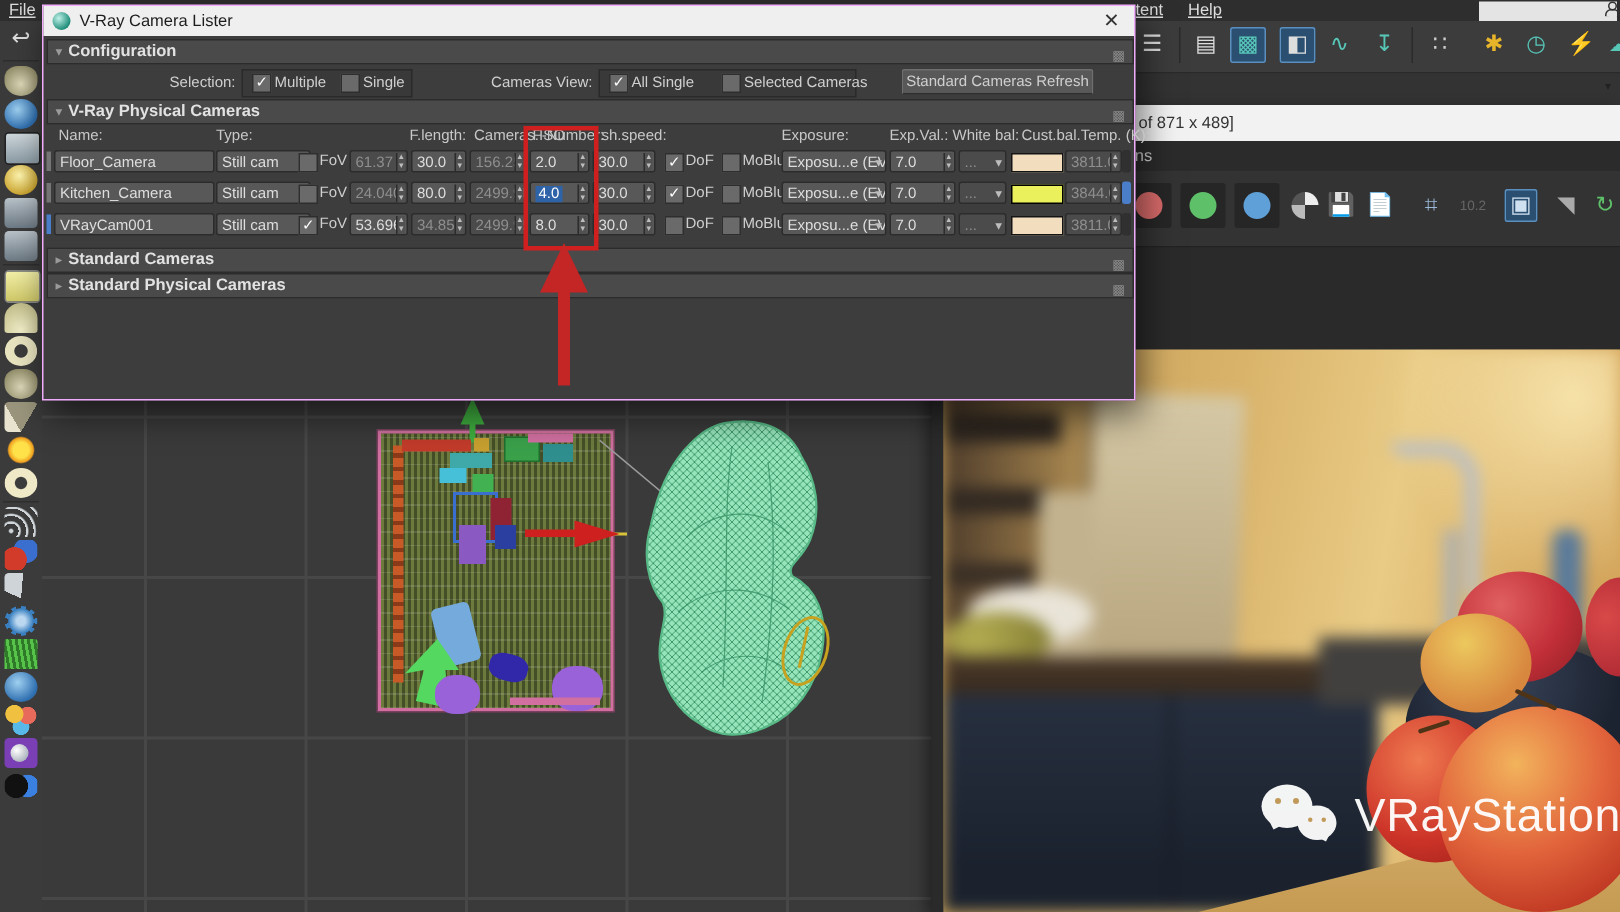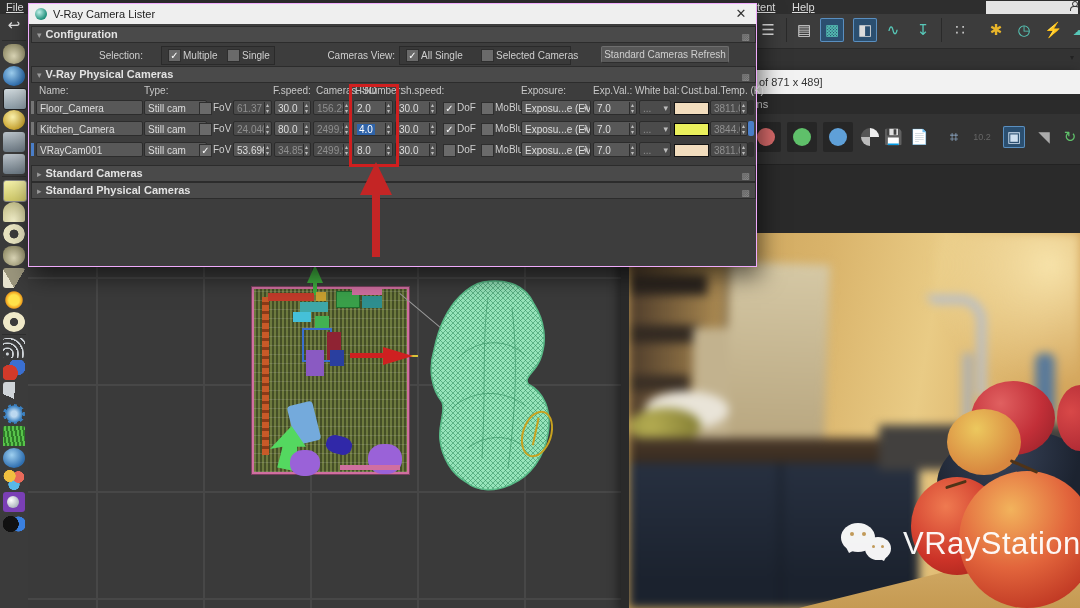--- a/index.html
+++ b/index.html
@@ -327,42 +327,42 @@
       <span class="dlg-ico"></span>
       <span style="position:absolute;left:24px">V-Ray Camera Lister</span>
       <span class="dlg-close">✕</span>
     </div>
 
     <div class="secbar" style="top:22px">
       <span class="arr">▾</span><span>Configuration</span>
       <span class="mini">▩</span>
     </div>
 
-    <div class="lbl" style="left:70px;top:46px;width:58px;">Selection:</div>
+    <div class="lbl" style="left:70px;top:46px;width:58px;text-align:right">Selection:</div>
     <div class="grpbox" style="left:132px;top:42px;width:112px"></div>
     <span class="cb on" style="left:139px;top:45px"></span>
     <div class="lbl" style="left:154px;top:46px">Multiple</div>
     <span class="cb" style="left:198px;top:45px"></span>
     <div class="lbl" style="left:213px;top:46px">Single</div>
     <div class="lbl" style="left:288px;top:46px;width:78px;text-align:right">Cameras View:</div>
     <div class="grpbox" style="left:370px;top:42px;width:170px"></div>
     <span class="cb on" style="left:377px;top:45px"></span>
     <div class="lbl" style="left:392px;top:46px">All Single</div>
     <span class="cb" style="left:452px;top:45px"></span>
     <div class="lbl" style="left:467px;top:46px">Selected Cameras</div>
     <div class="btn" style="left:572px;top:42px;width:126px;height:15px;line-height:15px">Standard Cameras Refresh</div>
 
     <div class="secbar" style="top:62px">
       <span class="arr">▾</span><span>V-Ray Physical Cameras</span>
       <span class="mini">▩</span>
     </div>
 
     <div class="hdr" style="left:10px;top:81px">Name:</div>
     <div class="hdr" style="left:115px;top:81px">Type:</div>
-    <div class="hdr" style="left:244px;top:81px">F.speed:</div>
+    <div class="hdr" style="left:244px;top:81px">F.length:</div>
     <div class="hdr" style="left:287px;top:81px">Cameras.ISO</div>
     <div class="hdr" style="left:326px;top:81px">F-Number:</div>
     <div class="hdr" style="left:372px;top:81px">sh.speed:</div>
     <div class="hdr" style="left:492px;top:81px">Exposure:</div>
     <div class="hdr" style="left:564px;top:81px">Exp.Val.:</div>
     <div class="hdr" style="left:606px;top:81px">White bal:</div>
     <div class="hdr" style="left:652px;top:81px">Cust.bal.Temp. (K):</div>
 
     <div class="row" style="top:96px">
       <span class="grip"></span>

